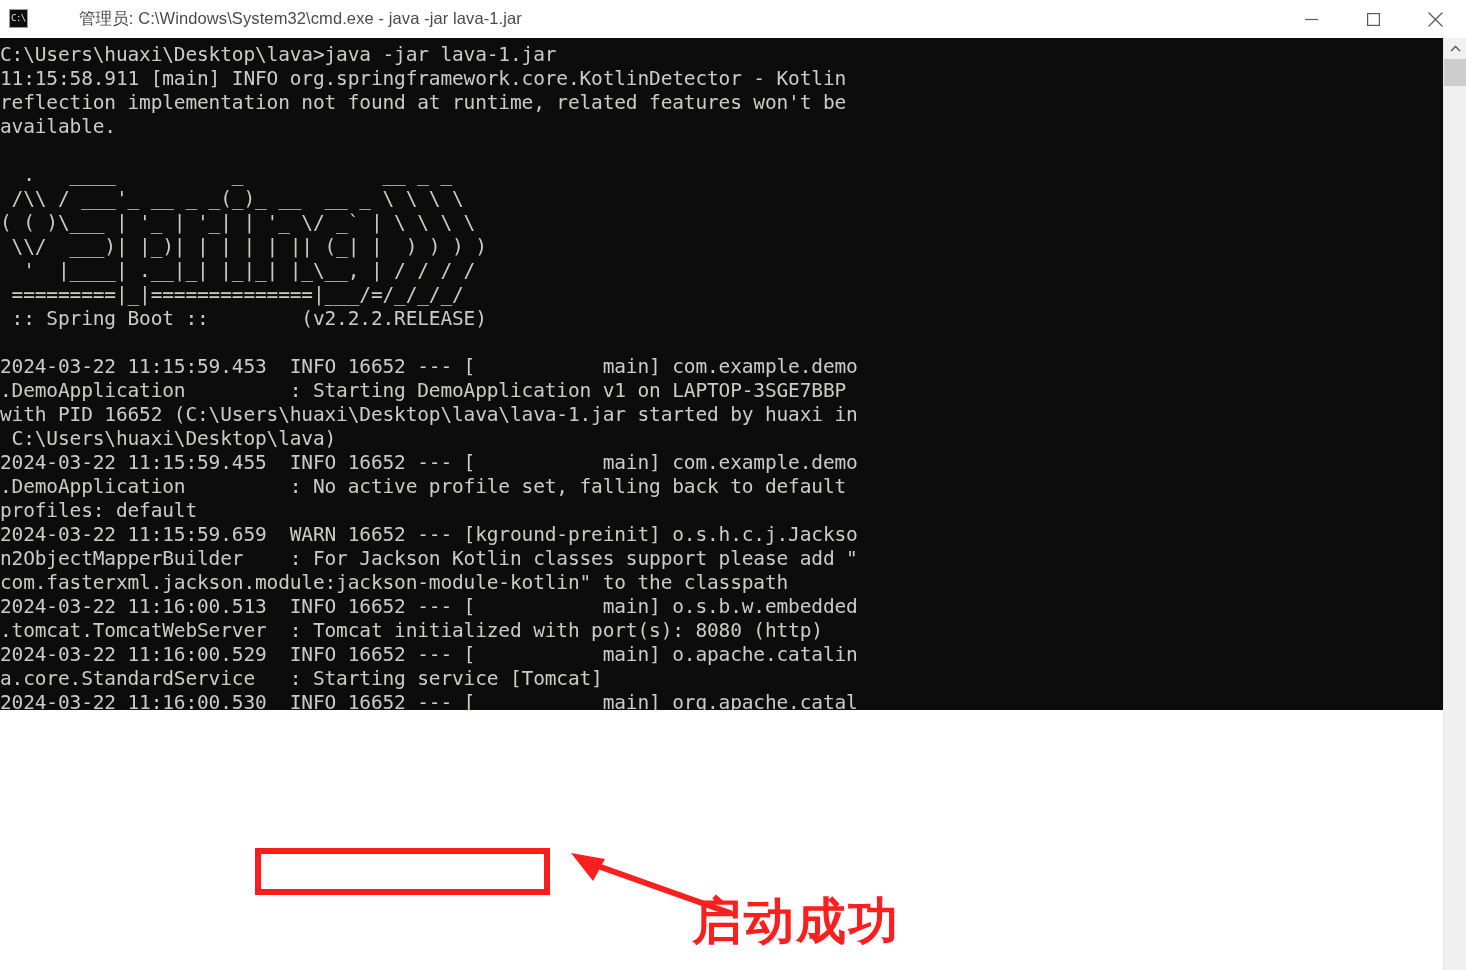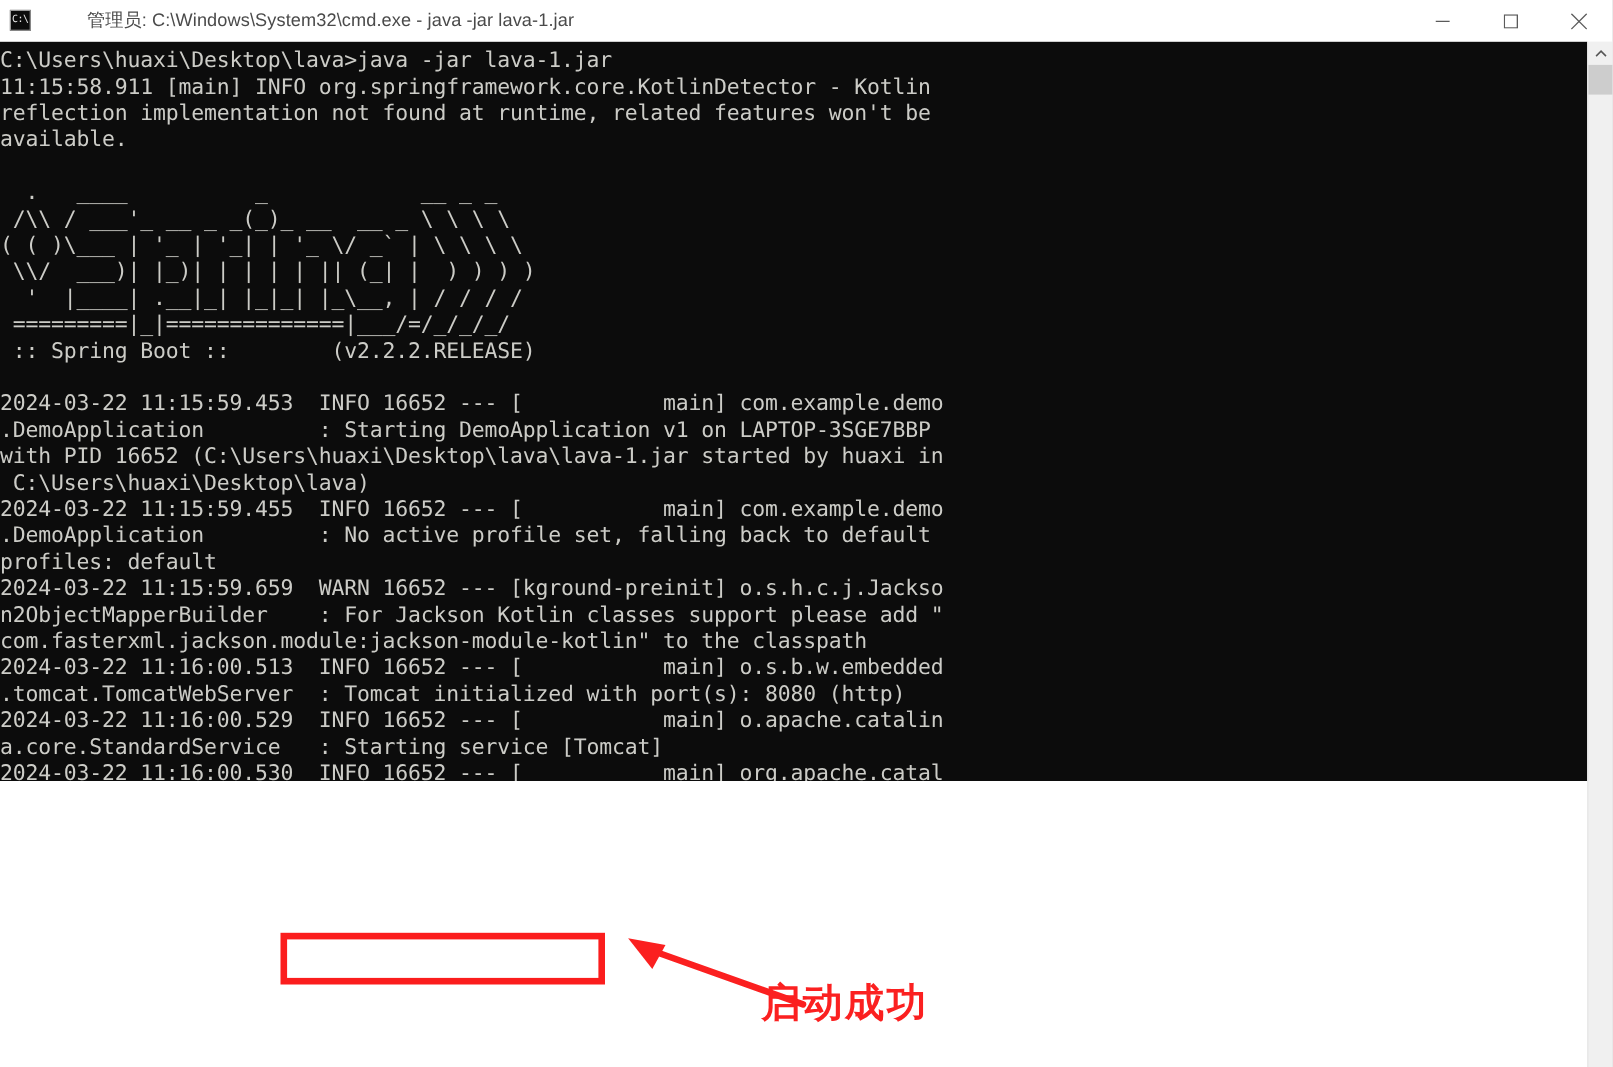--- a/index.html
+++ b/index.html
@@ -117,21 +117,21 @@
   }
   #arrow-svg {
     position: absolute;
     left: 555px; top: 845px;
     pointer-events: none;
   }
   #annot-text {
     position: absolute;
     left: 692px; top: 888px;
     font-family: "DejaVu Sans", sans-serif;
-    font-size: 36px;
+    font-size: 50px;
     font-weight: bold;
     color: #fb2020;
     letter-spacing: 2px;
     white-space: nowrap;
   }
 </style>
 </head>
 <body>
 
 <div id="window">

